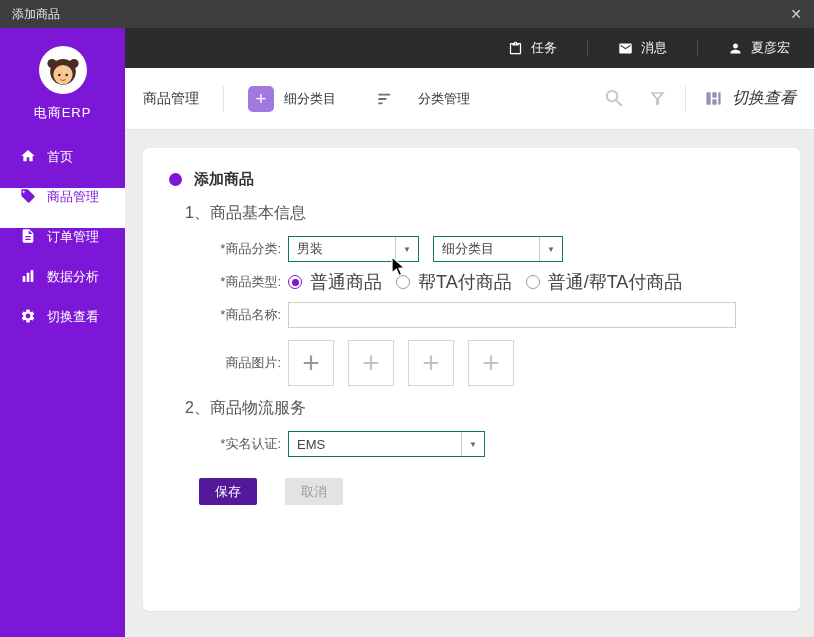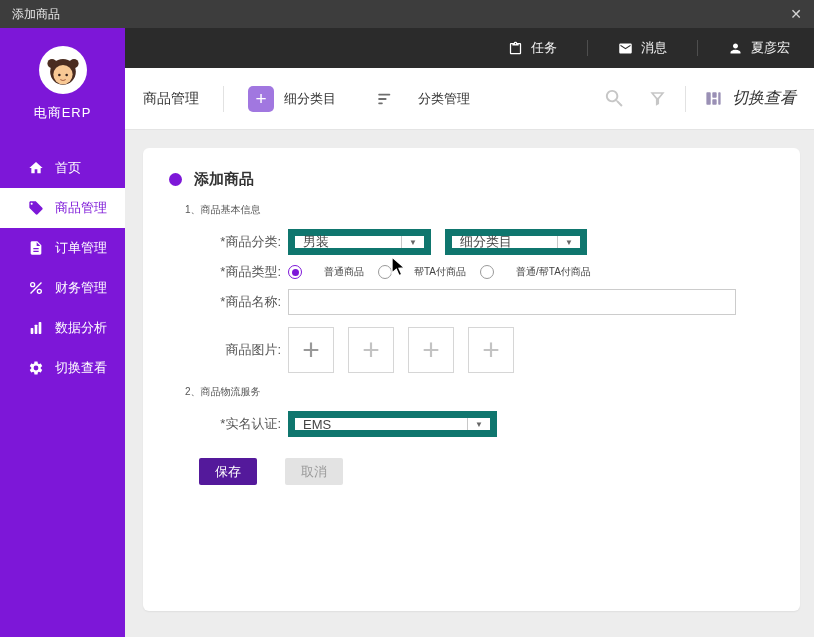--- a/index.html
+++ b/index.html
@@ -14,21 +14,21 @@
     background:#3d3d3d; color:#e9e9e9; display:flex; align-items:center;
     padding:0 12px; font-size:12px; }
   .titlebar .close { margin-left:auto; color:#d4d4d4; font-size:14px; cursor:pointer; }
   
   .sidebar { position:absolute; top:28px; left:0; bottom:0; width:125px;
     background:#7d17d8; display:flex; flex-direction:column; align-items:center; }
   .avatar { margin-top:18px; width:48px; height:48px; border-radius:50%;
     background:#fff; display:flex; align-items:center; justify-content:center; overflow:hidden; }
   .brand { color:#fff; font-size:13px; margin-top:10px; letter-spacing:1px; }
   .menu { margin-top:26px; width:100%; }
-  .mitem { display:flex; align-items:center; height:40px; padding-left:28px;
+  .mitem { display:flex; align-items:flex-start; height:40px; padding-left:20px;
     color:#fff; font-size:13px; gap:11px; cursor:pointer; }
   .mitem svg { width:16px; height:16px; fill:currentColor; flex-shrink:0; }
   .mitem.active { background:#ffffff; color:#7d17d8; }
   
   .main { position:absolute; left:125px; top:28px; right:0; bottom:0;
     display:flex; flex-direction:column;border-radius:24px; }
   .header { height:40px; background:#2b2b2b; display:flex; align-items:center;
     justify-content:flex-end; padding-right:24px; color:#f2f2f2; font-size:13px; flex-shrink:0; }
   .hitem { display:flex; align-items:center; gap:8px; cursor:pointer; }
   .hitem svg { width:15px; height:15px; fill:#fff; }
@@ -50,36 +50,36 @@
   .ico-grid svg { width:19px; height:19px; fill:#9a90b5; display:block; }
   .tright .tsep { margin:0 18px; }
   .switchlbl { font-size:16px; color:#333; margin-left:9px;font-style:italic; }
   
   .content { flex:1; background:#ededed; padding:18px 14px 26px 18px; }
   .card { background:#fff; border-radius:6px; height:100%;
     padding:22px 24px 0 24px; box-shadow:0 1px 2px rgba(0,0,0,.06); }
   .form-head { display:flex; align-items:center; gap:12px; margin:0 0 14px 2px; }
   .bullet { width:13px; height:13px; border-radius:50%; background:#7d17d8; }
   .ftitle { font-size:15px; color:#333; font-weight:bold; }
-  .section { font-size:10px; color:#555; margin:0 0 12px 18px; }
+  .section { font-size:16px; color:#555; margin:0 0 12px 18px; }
   .frow { display:flex; align-items:center; margin-bottom:9px; }
   .frow.top { align-items:flex-start; }
   .frow.top .flabel { padding-top:6px; }
   .flabel { width:114px; text-align:right; margin-right:7px; font-size:13px;
     color:#555; flex-shrink:0; }
-  .select { display:inline-flex; height:26px; border:7px solid #0f766e;
+  .select { display:inline-flex; height:26px; border:1px solid #0f766e;
     background:#fff; align-items:stretch; cursor:pointer; }
   .sval { display:flex; align-items:center; padding:0 8px; font-size:13px; color:#444; }
   .sarrow { width:23px; border-left:1px solid #c8c8c8; display:flex;
     align-items:center; justify-content:center; font-size:8px; color:#666; background:#fff; }
   .w-cat .sval { width:106px; }
   .w-sub { margin-left:14px; } .w-sub .sval { width:105px; }
   .w-ems .sval { width:172px; }
-  .radio { display:flex; align-items:center; gap:22px; margin-right:14px;
-    font-size:10px; color:#444; cursor:pointer; }
+  .radio { display:flex; align-items:center; gap:8px; margin-right:14px;
+    font-size:18px; color:#444; cursor:pointer; }
   .rc { width:14px; height:14px; border-radius:50%; border:1px solid #9a9a9a;
     background:#fff; position:relative; flex-shrink:0; }
   .rc.sel { border-color:#7d17d8; }
   .rc.sel::after { content:""; position:absolute; left:2.5px; top:2.5px; right:2.5px;
     bottom:2.5px; border-radius:50%; background:#7d17d8; }
   .tinput { width:448px; height:26px; border:1px solid #ccc; background:#fff;
     font-size:13px; padding:0 8px; outline:none; font-family:inherit; }
   .upbox { width:46px; height:46px; border:1px solid #d6d6d6; display:flex;
     align-items:center; justify-content:center; margin-right:14px; color:#c3c3c3;
     font-size:30px; font-weight:300; line-height:1; cursor:pointer; background:#fff; }
@@ -133,26 +133,20 @@
         <span>商品管理</span>
       </div>
       <div class="mitem">
         <svg viewBox="0 0 24 24">
             <path d="M14 2H6c-1.1 0-1.99.9-1.99 2L4 20c0 1.1.89 2 1.99 2H18c1.1 0 2-.9 2-2V8l-6-6zm2 16H8v-2h8v2zm0-4H8v-2h8v2zm-3-5V3.5L18.5 9H13z"></path>
           </svg>
         <span>订单管理</span>
       </div>
       <div class="mitem">
         <svg viewBox="0 0 24 24">
-            <path d="M19.5 3.09L20.91 4.5 4.5 20.91 3.09 19.5 19.5 3.09zM7 3a4 4 0 1 0 0 8 4 4 0 0 0 0-8zm0 2a2 2 0 1 1 0 4 2 2 0 0 1 0-4zm10 8a4 4 0 1 0 0 8 4 4 0 0 0 0-8zm0 2a2 2 0 1 1 0 4 2 2 0 0 1 0-4z"></path>
-          </svg>
-        <span>财务管理</span>
-      </div>
-      <div class="mitem">
-        <svg viewBox="0 0 24 24">
             <rect x="4" y="12" width="4" height="9" rx="1"></rect>
             <rect x="10" y="7" width="4" height="14" rx="1"></rect>
             <rect x="16" y="3" width="4" height="18" rx="1"></rect>
           </svg>
         <span>数据分析</span>
       </div>
       <div class="mitem">
         <svg viewBox="0 0 24 24">
             <path d="M19.14 12.94c.04-.3.06-.61.06-.94 0-.32-.02-.64-.07-.94l2.03-1.58a.49.49 0 0 0 .12-.61l-1.92-3.32a.49.49 0 0 0-.59-.22l-2.39.96c-.5-.38-1.03-.7-1.62-.94l-.36-2.54a.48.48 0 0 0-.48-.41h-3.84c-.24 0-.43.17-.47.41L9.25 5.35c-.59.24-1.13.57-1.62.94L5.24 5.33a.49.49 0 0 0-.59.22L2.74 8.87c-.12.21-.08.47.12.61l2.03 1.58c-.05.3-.09.63-.09.94s.02.64.07.94l-2.03 1.58a.49.49 0 0 0-.12.61l1.92 3.32c.12.22.37.29.59.22l2.39-.96c.5.38 1.03.7 1.62.94l.36 2.54c.05.24.24.41.48.41h3.84c.24 0 .44-.17.47-.41l.36-2.54c.59-.24 1.13-.56 1.62-.94l2.39.96c.22.08.47 0 .59-.22l1.92-3.32a.49.49 0 0 0-.12-.61l-2.01-1.58zM12 15.6A3.6 3.6 0 1 1 12 8.4a3.6 3.6 0 0 1 0 7.2z"></path>
           </svg>

